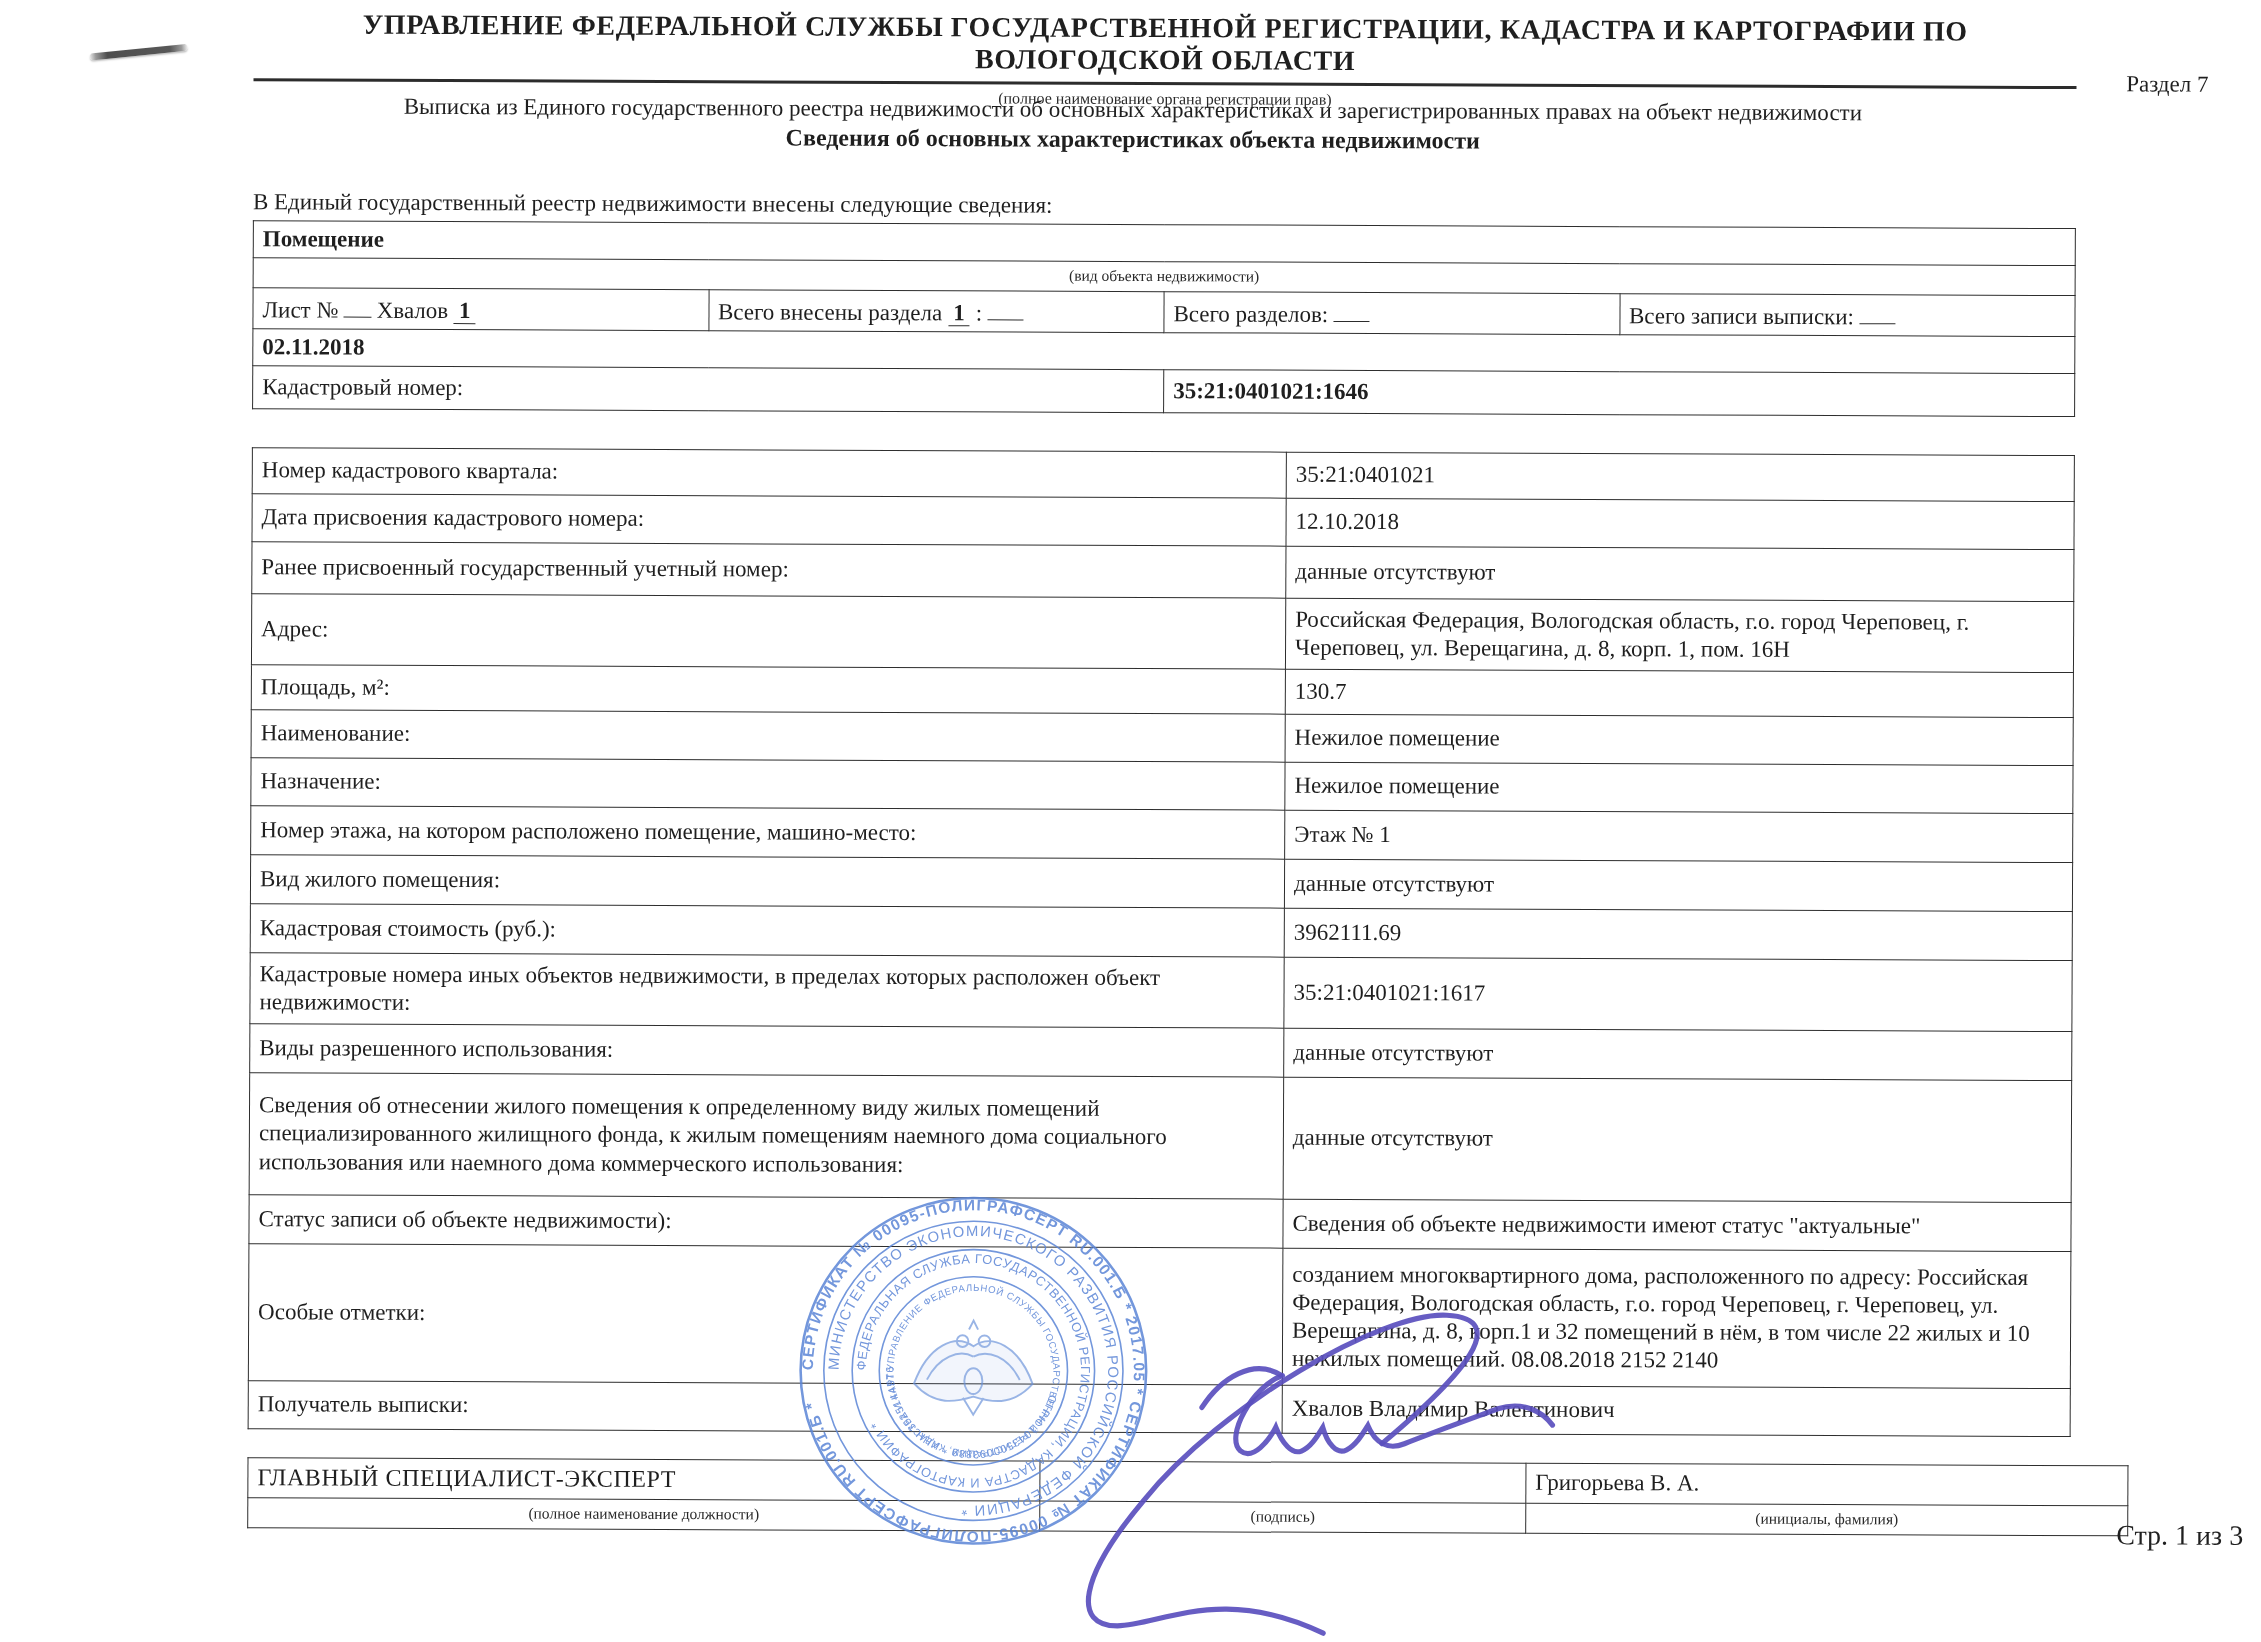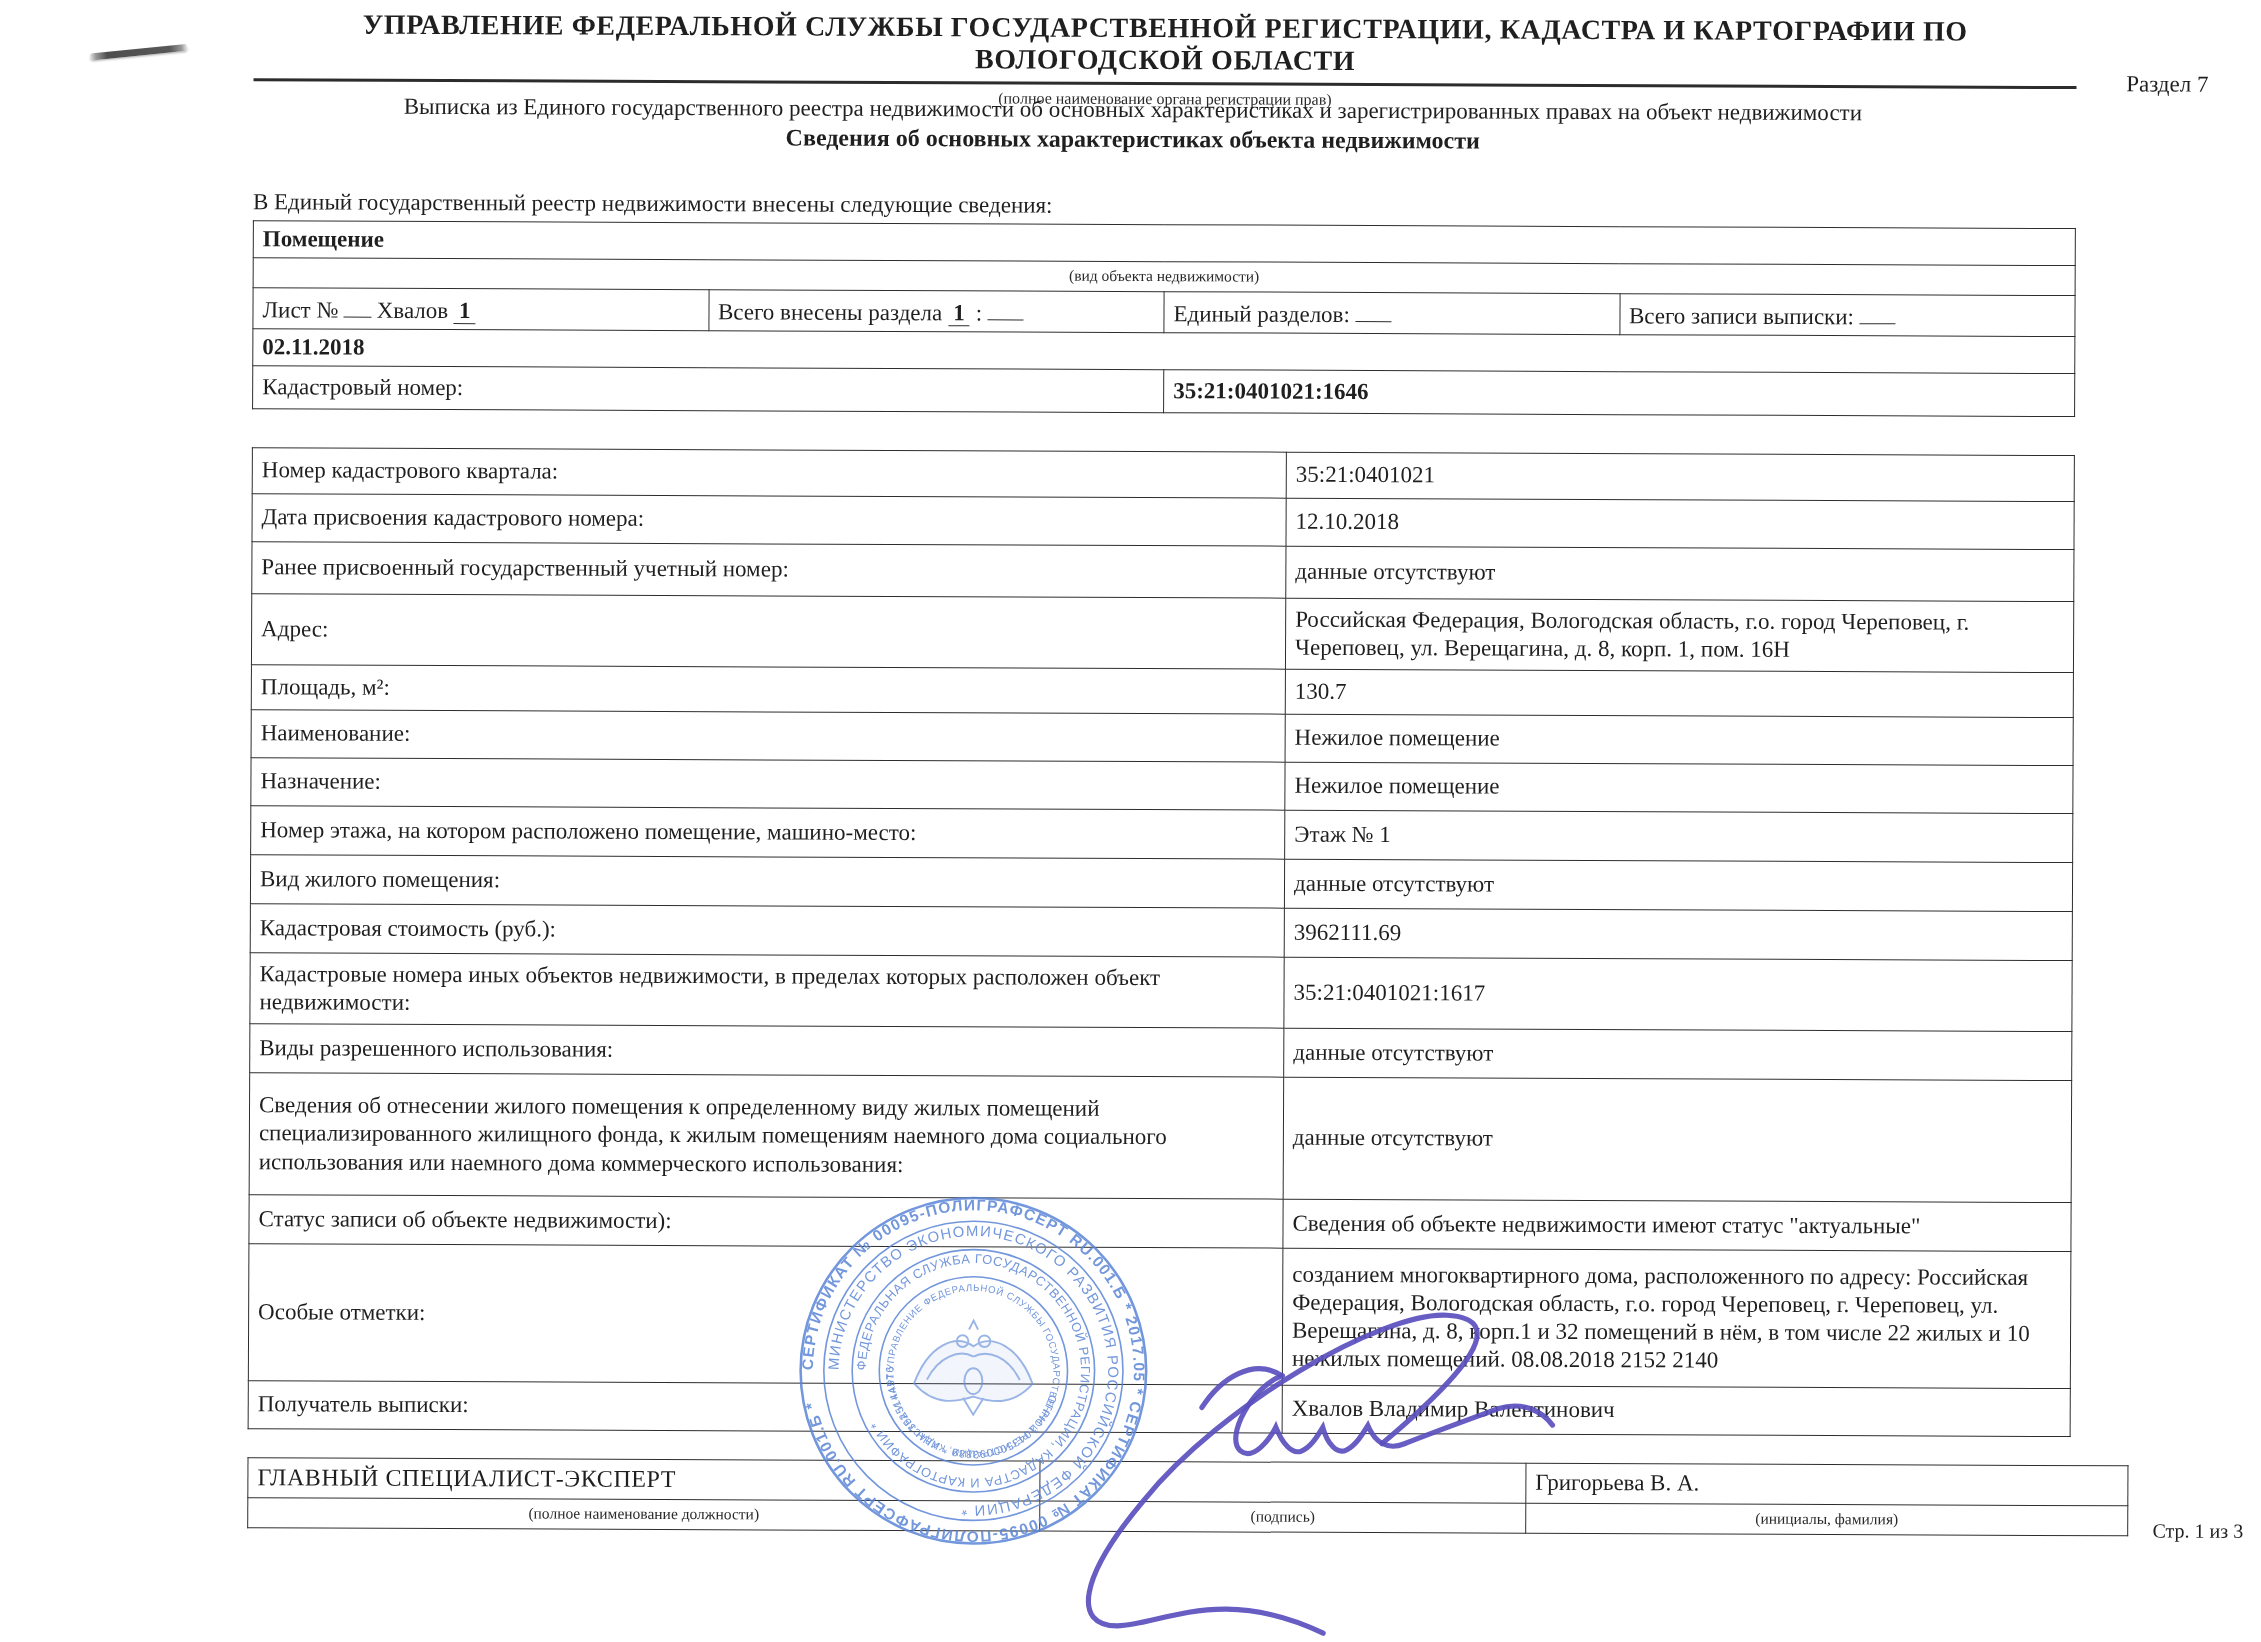--- a/index.html
+++ b/index.html
@@ -37,21 +37,21 @@
   .type-caption{text-align:center;font-size:15.5px;padding:1.3px;color:#2a2a2a;}
   .bold-val{font-weight:bold;}
   .blank{display:inline-block;width:36px;border-bottom:1.9px solid #2c2c2c;height:1.05em;vertical-align:baseline;margin:0 5.2px;}
   .blank.short{width:28px;}
   .num-u{font-weight:bold;border-bottom:1.9px solid #2c2c2c;padding:0 5.2px;}
   #main-table td.lbl{width:1015px;}
   #main-table td.val{}
   .cap-cell{text-align:center;font-size:15.5px;color:#2a2a2a;padding:2.6px;}
   .pos-cell{font-size:24px;letter-spacing:0.6px;}
   
-  .page-num{position:absolute;top:1515px;right:14px;font-size:20px;}
+  .page-num{position:absolute;top:1515px;right:14px;font-size:28px;}
   
   .staple{
     position:absolute;left:87px;top:53px;width:98px;height:7px;border-radius:3.9px;
     background:linear-gradient(90deg,#e8e8e8 0%,#9a9a9a 6%,#4e4e4e 18%,#585858 82%,#9a9a9a 94%,#efefef 100%);
     transform:rotate(-6deg);box-shadow:0 1.3px 1.9px rgba(0,0,0,.25);
   }
   
   .stamp-svg{position:absolute;left:796px;top:1191px;opacity:.85;}
   .stamp-svg text{font-family:"Liberation Sans","DejaVu Sans",sans-serif;fill:var(--stamp-blue,#5b85d6);}
   .sig-svg{position:absolute;left:1031px;top:1301px;}
@@ -75,21 +75,21 @@
     <tbody>
       <tr style="height:37px">
         <td colspan="4" class="obj-type">Помещение</td>
       </tr>
       <tr style="height:30px">
         <td colspan="4" class="type-caption">(вид объекта недвижимости)</td>
       </tr>
       <tr style="height:41px">
         <td style="width:463px"><span>Лист №</span><span class="blank short"></span><span>Хвалов</span> <span class="num-u">1</span></td>
         <td style="width:553px"><span>Всего внесены раздела</span> <span class="num-u">1</span> <span>:</span><span class="blank"></span></td>
-        <td style="width:355px"><span>Единый разделов:</span><span class="blank"></span></td>
+        <td style="width:355px"><span>Всего разделов:</span><span class="blank"></span></td>
         <td style="width:452px"><span>Всего записи выписки:</span><span class="blank"></span></td>
       </tr>
       <tr style="height:37px">
         <td colspan="4" style="font-weight:bold">02.11.2018</td>
       </tr>
       <tr style="height:43px">
         <td colspan="2">Кадастровый номер:</td>
         <td colspan="2" class="bold-val">35:21:0401021:1646</td>
       </tr>
     </tbody>

